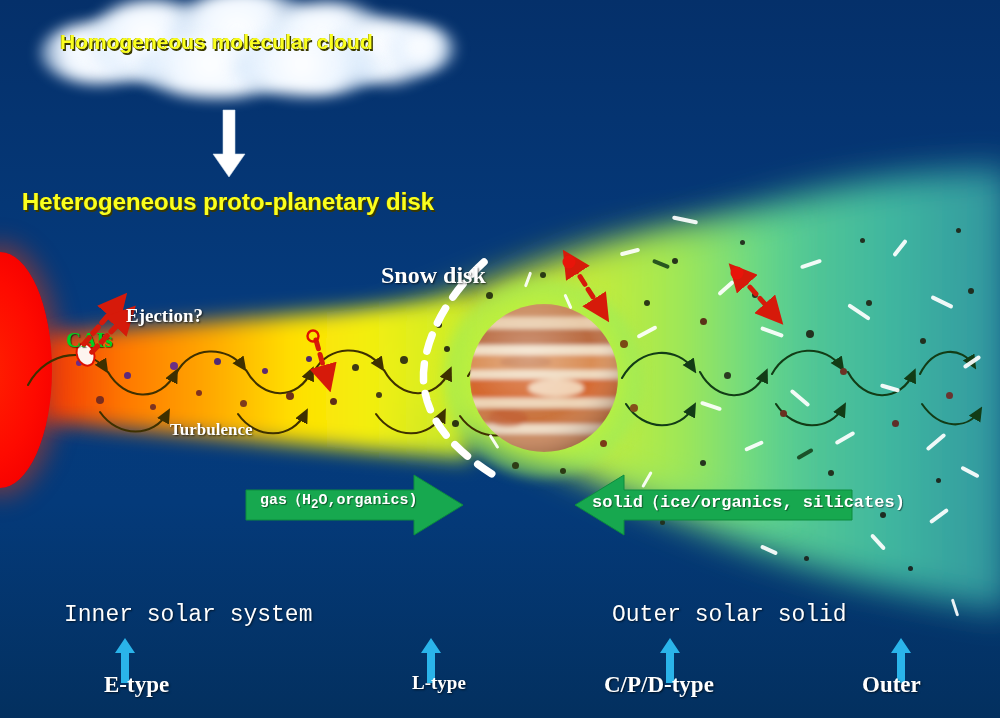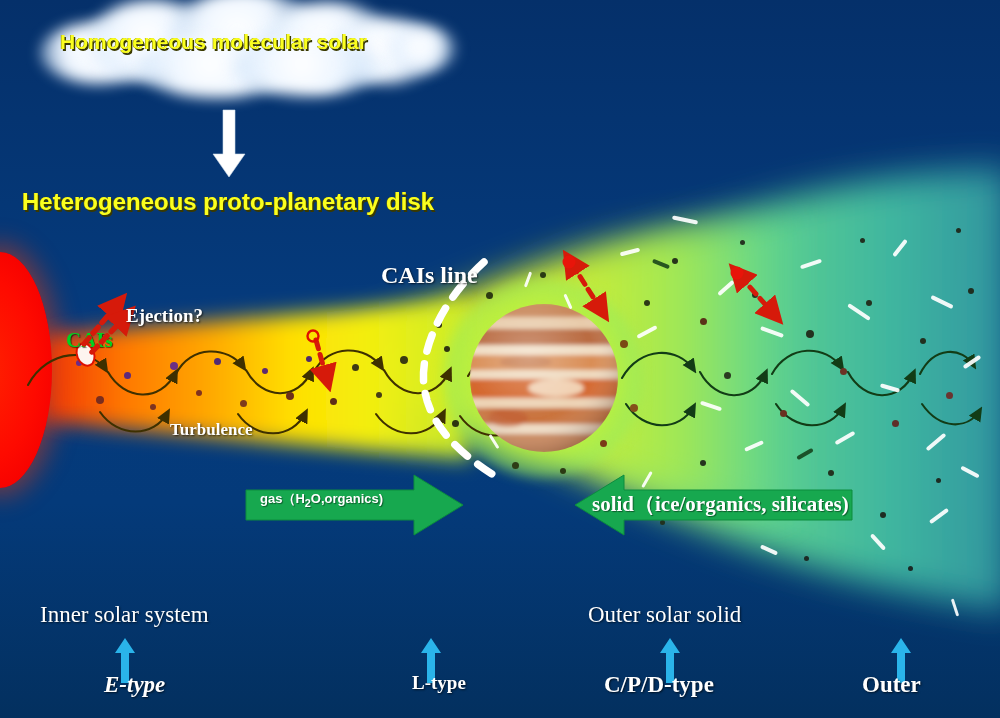--- a/index.html
+++ b/index.html
@@ -15,22 +15,22 @@
 
   
   .downarrow{position:absolute;left:212px;top:110px;width:34px;height:68px;}
 
   
   .lbl{position:absolute;white-space:nowrap;}
   .yellow-hd{color:#fbff1f;font-weight:bold;
              text-shadow:1.5px 1.5px 0 #3a3a00,-.5px -.5px 0 #7a7a00;}
   .white-serif{color:#ffffff;font-family:"Liberation Serif",serif;font-weight:bold;
                text-shadow:1px 1px 2px rgba(0,0,0,.65);}
-  .white-sans{color:#ffffff;font-family:Liberation Serif, serif;
-              text-shadow:1px 1px 2px rgba(0,0,0,.6);}
+  .white-sans{color:#ffffff;font-family:Liberation Mono, monospace;
+              text-shadow:1px 1px 2px rgba(0,0,0,.6);margin-left:24px;}
   .green-serif{color:#00d221;font-family:"Liberation Serif",serif;font-weight:bold;
                text-shadow:1px 1px 1px rgba(0,0,0,.6);}
 
   
   .sun{position:absolute;left:-52px;top:252px;width:104px;height:236px;border-radius:50%;
        background:radial-gradient(ellipse at 35% 50%,#ff2200 0%,#fe0a00 55%,#f50000 82%,#e60000 100%);
        box-shadow:0 0 26px 8px rgba(255,60,0,.45);}
 
   
   .garrow{position:absolute;}
@@ -111,21 +111,21 @@
     <div class="puff" style="left:10px;  top:34px; width:120px;height:62px;"></div>
     <div class="puff" style="left:58px;  top:12px; width:130px;height:82px;"></div>
     <div class="puff" style="left:140px; top:2px;  width:150px;height:92px;"></div>
     <div class="puff" style="left:232px; top:14px; width:132px;height:84px;"></div>
     <div class="puff" style="left:300px; top:30px; width:112px;height:66px;"></div>
     <div class="puff" style="left:108px; top:48px; width:160px;height:62px;"></div>
     <div class="puff" style="left:204px; top:50px; width:150px;height:58px;"></div>
     <div class="puff" style="left:360px; top:38px; width:66px; height:46px;"></div>
   </div>
 
-  <div class="lbl yellow-hd" style="left:60px;top:30px;font-size:21px;">Homogeneous molecular solar</div>
+  <div class="lbl yellow-hd" style="left:60px;top:30px;font-size:21px;">Homogeneous molecular cloud</div>
 
   <svg class="downarrow" viewBox="0 0 34 68">
     <path d="M11,0 L23,0 L23,44 L33,44 L17,67 L1,44 L11,44 Z" fill="#ffffff" stroke="#cfdcea" stroke-width="0.6"></path>
   </svg>
 
   <div class="lbl yellow-hd" style="left:22px;top:188px;font-size:24px;">Heterogeneous proto-planetary disk</div>
 
   <svg style="position:absolute;left:0;top:0;" width="1000" height="718">
     <g fill="none" stroke="#3e3000" stroke-width="2.1" stroke-linecap="round">
       <path d="M28,385 C48,348 92,348 106,370" marker-end="url(#ah1)"></path>
@@ -281,21 +281,21 @@
       <ellipse cx="88" cy="86" rx="28" ry="9" fill="#f6e3c9" opacity="0.85"></ellipse>
       <ellipse cx="40" cy="116" rx="20" ry="9" fill="#c05a30" opacity="0.6"></ellipse>
       <ellipse cx="58" cy="60" rx="26" ry="6" fill="#b0603a" opacity="0.45"></ellipse>
       <rect x="0" y="0" width="152" height="152" fill="url(#jshade)"></rect>
     </g>
   </svg>
 
   <svg style="position:absolute;left:0;top:0;" width="1000" height="718">
     <path d="M484,262 C436,306 420,356 424,386 C428,420 452,448 492,474" fill="none" stroke="#ffffff" stroke-width="7.5" stroke-dasharray="17 13" stroke-linecap="round"></path>
   </svg>
-  <div class="lbl white-serif" style="left:381px;top:262px;font-size:24px;">CAIs line</div>
+  <div class="lbl white-serif" style="left:381px;top:262px;font-size:24px;">Snow disk</div>
 
   <div style="position:absolute;left:76px;top:342px;width:15px;height:21px;border-radius:50%;
               background:#fdf4ef;border:2.4px solid #e01000;transform:rotate(-22deg);"></div>
   <div class="lbl green-serif" style="left:38px;top:328px;font-size:21px;margin-left:28px;">CAIs</div>
 
   <svg style="position:absolute;left:0;top:0;" width="1000" height="718">
     <g stroke="#d61a0a" stroke-width="5.4" stroke-linecap="round" fill="none" stroke-dasharray="8 6">
       <path d="M84,344 L116,306" marker-end="url(#rh)"></path>
       <path d="M92,352 L124,318" marker-end="url(#rh)"></path>
     </g>
@@ -324,49 +324,49 @@
         <path d="M5.6,0 L0,2.8 L5.6,5.6 Z" fill="#d61a0a"></path>
       </marker>
     </defs>
   </svg>
 
   <div class="lbl white-serif" style="left:170px;top:420px;font-size:17px;">Turbulence</div>
 
   <svg class="garrow" style="left:246px;top:474px;" width="218" height="62" viewBox="0 0 218 62">
     <path d="M0,16 L168,16 L168,1 L217,31 L168,61 L168,46 L0,46 Z" fill="#17a84f" stroke="#0c8c3e" stroke-width="1"></path>
   </svg>
-  <div class="lbl" style="left:260px;top:490px;color:#fff;font-family:Liberation Sans, sans-serif;
-              font-weight:bold;font-size:13px;text-shadow:1px 1px 1px rgba(0,0,0,.45);">
+  <div class="lbl" style="left:260px;top:490px;color:#fff;font-family:Liberation Mono, monospace;
+              font-weight:bold;font-size:15px;text-shadow:1px 1px 1px rgba(0,0,0,.45);">
     <span>gas（H</span><sub>2</sub><span>O,organics)</span>
   </div>
 
   <svg class="garrow" style="left:574px;top:474px;" width="278" height="62" viewBox="0 0 278 62">
     <path d="M278,16 L50,16 L50,1 L1,31 L50,61 L50,46 L278,46 Z" fill="#17a84f" stroke="#0c8c3e" stroke-width="1"></path>
   </svg>
-  <div class="lbl" style="left:592px;top:490px;color:#fff;font-family:Liberation Serif, serif;
-              font-weight:bold;font-size:21px;text-shadow:1px 1px 1px rgba(0,0,0,.45);">solid（ice/organics, silicates)</div>
+  <div class="lbl" style="left:592px;top:490px;color:#fff;font-family:Liberation Mono, monospace;
+              font-weight:bold;font-size:17px;text-shadow:1px 1px 1px rgba(0,0,0,.45);">solid（ice/organics, silicates)</div>
 
   <div class="lbl white-sans" style="left:40px;top:602px;font-size:23px;">Inner solar system</div>
   <div class="lbl white-sans" style="left:588px;top:602px;font-size:23px;">Outer solar solid</div>
 
   <div>
     <svg class="uparrow" style="left:114px;top:638px;" viewBox="0 0 22 46">
       <path d="M11,0 L21,15 L15,15 L15,45 L7,45 L7,15 L1,15 Z" fill="#2ab4ea"></path>
     </svg>
     <svg class="uparrow" style="left:420px;top:638px;" viewBox="0 0 22 46">
       <path d="M11,0 L21,15 L15,15 L15,45 L7,45 L7,15 L1,15 Z" fill="#2ab4ea"></path>
     </svg>
     <svg class="uparrow" style="left:659px;top:638px;" viewBox="0 0 22 46">
       <path d="M11,0 L21,15 L15,15 L15,45 L7,45 L7,15 L1,15 Z" fill="#2ab4ea"></path>
     </svg>
     <svg class="uparrow" style="left:890px;top:638px;" viewBox="0 0 22 46">
       <path d="M11,0 L21,15 L15,15 L15,45 L7,45 L7,15 L1,15 Z" fill="#2ab4ea"></path>
     </svg>
   </div>
 
   <div id="bottom-labels">
-      <div class="lbl white-serif" style="left: 104px; top: 672px; font-size: 23px; font-style: italic;">E-type</div>
+      <div class="lbl white-serif" style="left: 104px; top: 672px; font-size: 23px;">E-type</div>
       <div class="lbl white-serif" style="left: 412px; top: 672px; font-size: 19px;">L-type</div>
       <div class="lbl white-serif" style="left: 604px; top: 672px; font-size: 23px;">C/P/D-type</div>
       <div class="lbl white-serif" style="left: 862px; top: 672px; font-size: 23px;">Outer</div>
     </div>
 
 </div>
 
 </body></html>

